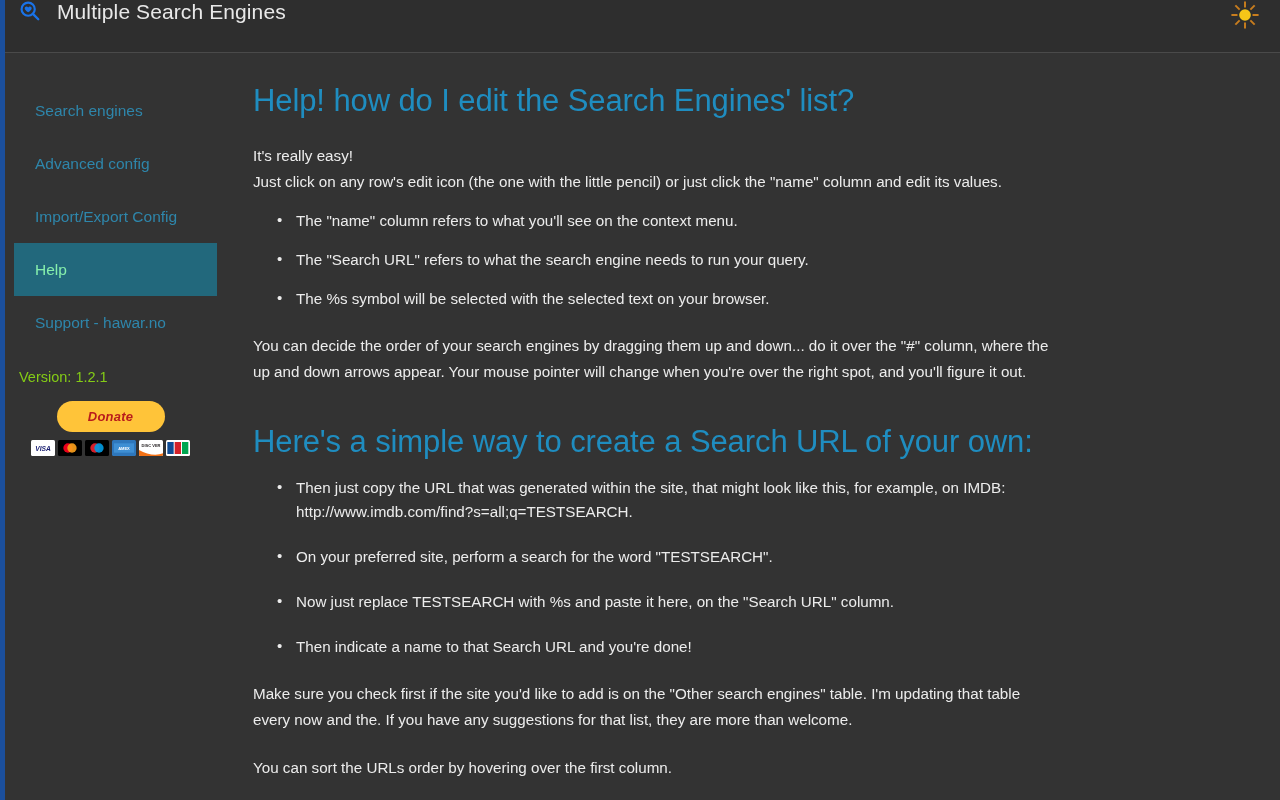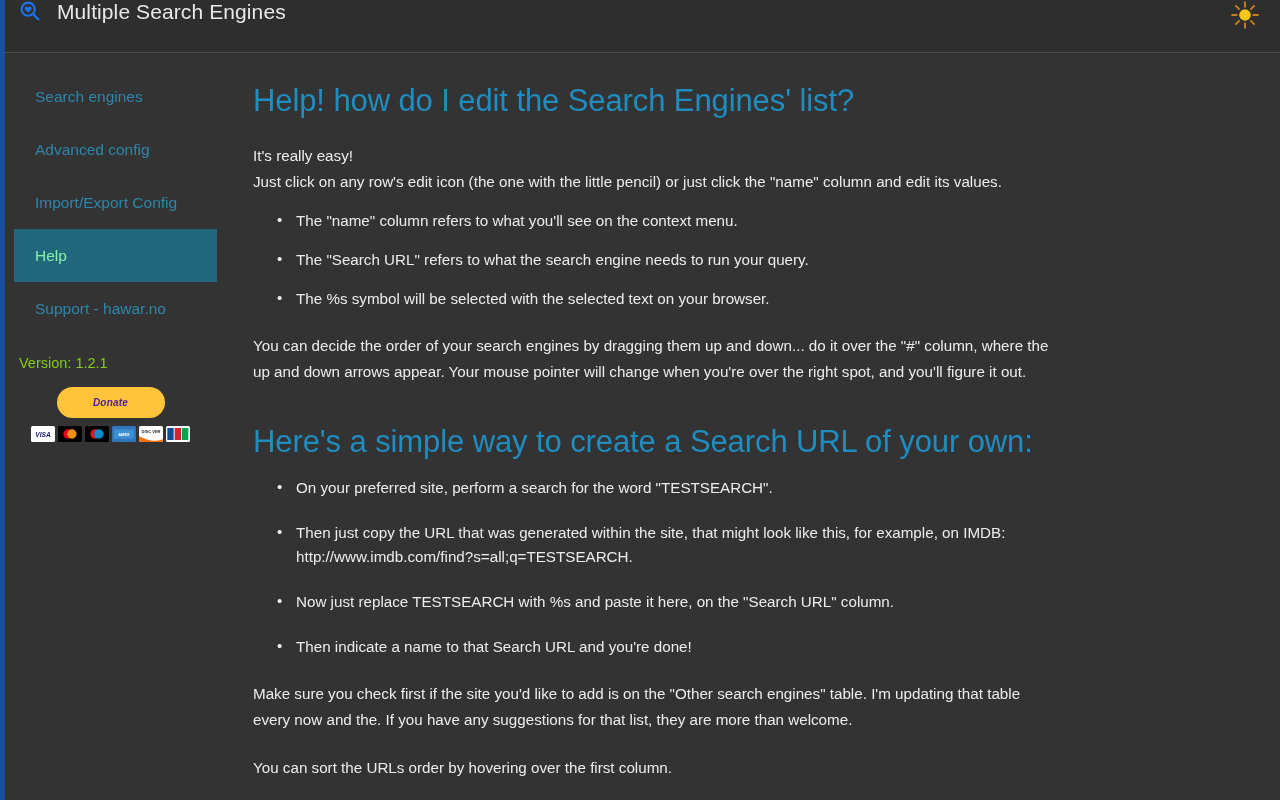--- a/index.html
+++ b/index.html
@@ -60,21 +60,21 @@
     margin-right: 4px;
   }
 
   
   .sidebar {
     position: absolute;
     left: 5px; top: 54px;
     width: 223px; height: 746px;
     background: #333333;
     border-right: 1px solid #505050;
-    padding-top: 16px;
+    padding-top: 30px;
   }
   .nav-item {
     display: block;
     height: 53px;
     line-height: 53px;
     margin: 0 9px;
     padding-left: 21px;
     color: #2e86ab;
     font-size: 15.5px;
     text-decoration: none;
@@ -98,23 +98,23 @@
     width: 197px;
     display: flex;
     flex-direction: column;
     align-items: center;
   }
   .donate-button {
     width: 108px; height: 31px;
     border: none;
     border-radius: 16px;
     background: #ffc439;
-    color: #4c1d95;
+    color: #b91c1c;
     font-family: "Liberation Sans", sans-serif;
-    font-size: 10px;
+    font-size: 13px;
     font-weight: bold;
     font-style: italic;
     cursor: pointer;
     padding: 0;
     line-height: 31px;
     letter-spacing: 0.2px;
   }
   .cards {
     margin-top: 8px;
     display: flex;
@@ -276,22 +276,22 @@
       <li>The "name" column refers to what you'll see on the context menu.</li>
       <li>The "Search URL" refers to what the search engine needs to run your query.</li>
       <li>The %s symbol will be selected with the selected text on your browser.</li>
     </ul>
 
     <p>You can decide the order of your search engines by dragging them up and down... do it over the "#" column, where the up and down arrows appear. Your mouse pointer will change when you're over the right spot, and you'll figure it out.</p>
 
     <h1 class="second">Here's a simple way to create a Search URL of your own:</h1>
 
     <ul class="spaced">
+      <li>Then just copy the URL that was generated within the site, that might look like this, for example, on IMDB: http://www.imdb.com/find?s=all;q=TESTSEARCH.</li>
       <li>On your preferred site, perform a search for the word "TESTSEARCH".</li>
-      <li>Then just copy the URL that was generated within the site, that might look like this, for example, on IMDB: http://www.imdb.com/find?s=all;q=TESTSEARCH.</li>
       <li>Now just replace TESTSEARCH with %s and paste it here, on the "Search URL" column.</li>
       <li>Then indicate a name to that Search URL and you're done!</li>
     </ul>
 
     <p>Make sure you check first if the site you'd like to add is on the "Other search engines" table. I'm updating that table every now and the. If you have any suggestions for that list, they are more than welcome.</p>
 
     <p>You can sort the URLs order by hovering over the first column.</p>
 
   </div>
 </div>

